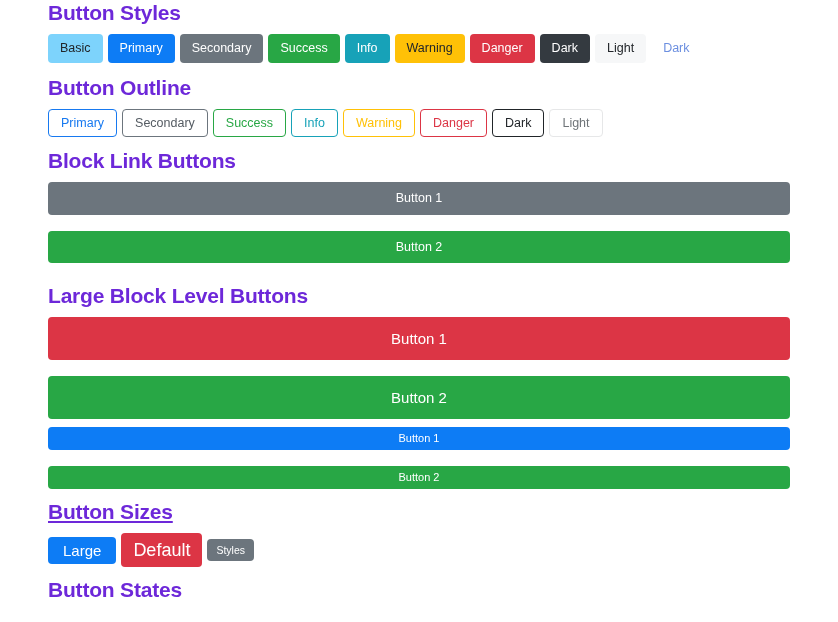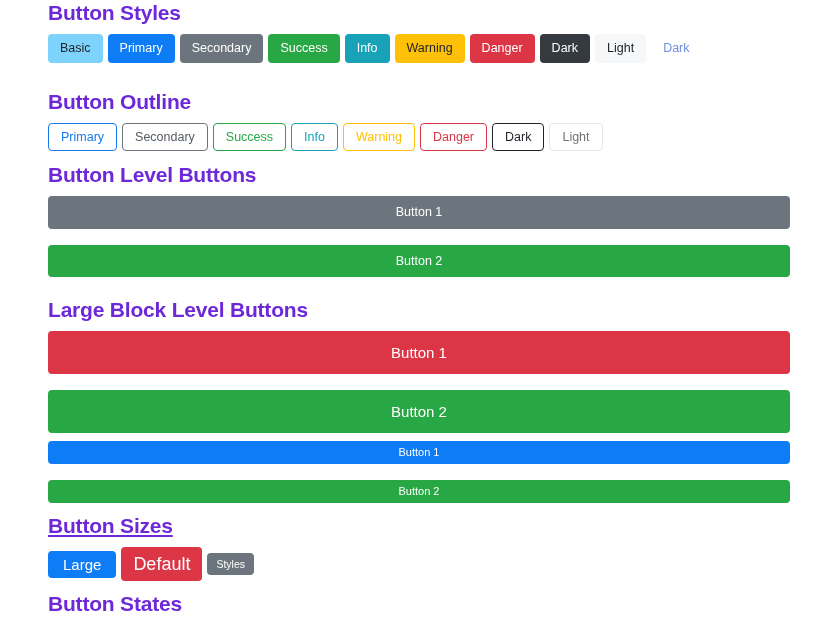--- a/index.html
+++ b/index.html
@@ -86,33 +86,33 @@
     <button class="btn btn-secondary">Secondary</button>
     <button class="btn btn-success">Success</button>
     <button class="btn btn-info">Info</button>
     <button class="btn btn-warning">Warning</button>
     <button class="btn btn-danger">Danger</button>
     <button class="btn btn-dark">Dark</button>
     <button class="btn btn-light">Light</button>
     <button class="btn btn-link">Dark</button>
   </div>
 
-  <h2 class="section-title" style="margin-top:26px;">Button Outline</h2>
+  <h2 class="section-title" style="margin-top:12px;">Button Outline</h2>
   <div class="row" style="margin-top:8px;">
     <button class="btn btn-o o-primary">Primary</button>
     <button class="btn btn-o o-secondary">Secondary</button>
     <button class="btn btn-o o-success">Success</button>
     <button class="btn btn-o o-info">Info</button>
     <button class="btn btn-o o-warning">Warning</button>
     <button class="btn btn-o o-danger">Danger</button>
     <button class="btn btn-o o-dark">Dark</button>
     <button class="btn btn-o o-light">Light</button>
   </div>
 
-  <h2 class="section-title" style="margin-top:11px;">Button Level Buttons</h2>
+  <h2 class="section-title" style="margin-top:11px;">Block Link Buttons</h2>
   <div class="stack" style="margin-top:8px;">
     <button class="btn btn-block block-md btn-secondary">Button 1</button>
     <button class="btn btn-block block-md btn-success">Button 2</button>
   </div>
 
   <h2 class="section-title" style="margin-top:20px;">Large Block Level Buttons</h2>
   <div class="stack" style="margin-top:8px;">
     <button class="btn btn-block block-lg btn-danger">Button 1</button>
     <button class="btn btn-block block-lg btn-success">Button 2</button>
   </div>

